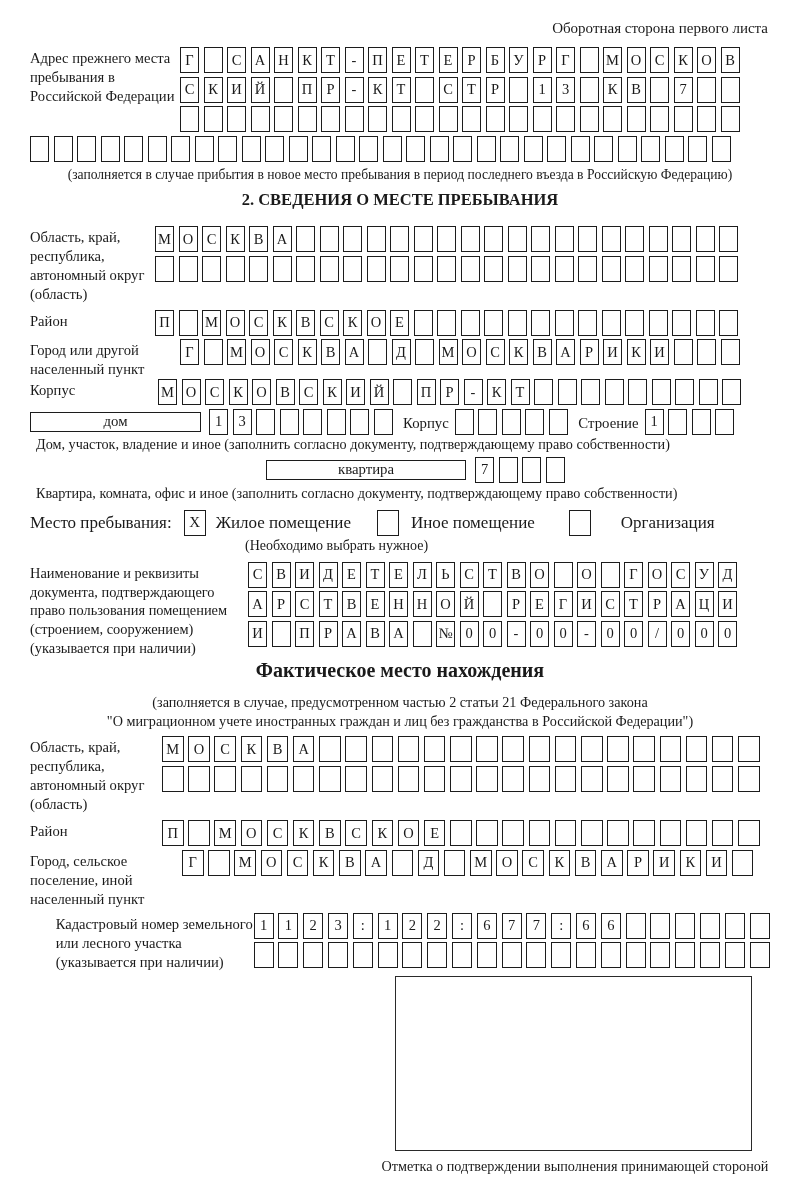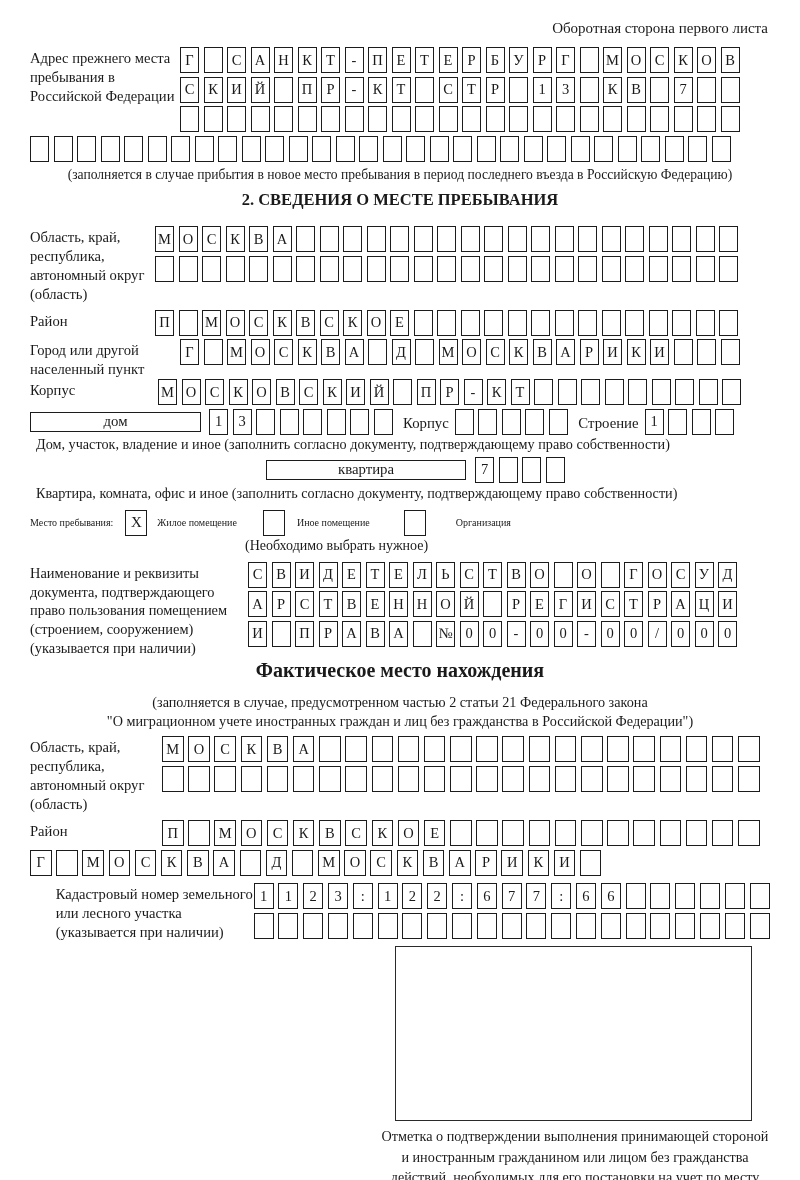--- a/index.html
+++ b/index.html
@@ -37,21 +37,21 @@
     font-size:14.8px;
   }
   .inline-cap { font-size:14.8px; padding:4px 6px 0 6px; flex:none; }
 
   .chk {
     box-sizing:border-box; flex:none; width:22px; height:26px;
     border:1.6px solid #1c1c1c;
     display:flex; align-items:center; justify-content:center; font-size:15px;
   }
   .mestorow { display:flex; align-items:center; margin-left:30px; margin-top:8px; }
-  .mestorow .mlabel { font-size:10px; }
+  .mestorow .mlabel { font-size:17px; }
 
   .markbox {
     box-sizing:border-box; width:357px; height:175px;
     border:1.7px solid #2a2a2a; margin-left:395px; margin-top:4px;
   }
   .markcaption {
     width:390px; margin-left:380px; margin-top:5px;
     text-align:center; font-size:14.2px; line-height:1.45;
   }
   .mt2{margin-top:2px;} .mt4{margin-top:4px;justify-content:center;} .mt6{margin-top:6px;} .mt8{margin-top:8px;} .mt10{margin-top:10px;}
@@ -546,20 +546,21 @@
         <span class="cell"></span>
         <span class="cell"></span>
         <span class="cell"></span>
         <span class="cell"></span>
         <span class="cell"></span>
         <span class="cell"></span>
       </div>
   </div>
 
   <div class="frow">
+    <div class="flabel" style="flex:0 0 152px;">Город, сельское поселение, иной населенный пункт</div>
     <div class="cellrow wide">
         <span class="cell">Г</span>
         <span class="cell"></span>
         <span class="cell">М</span>
         <span class="cell">О</span>
         <span class="cell">С</span>
         <span class="cell">К</span>
         <span class="cell">В</span>
         <span class="cell">А</span>
         <span class="cell"></span>

